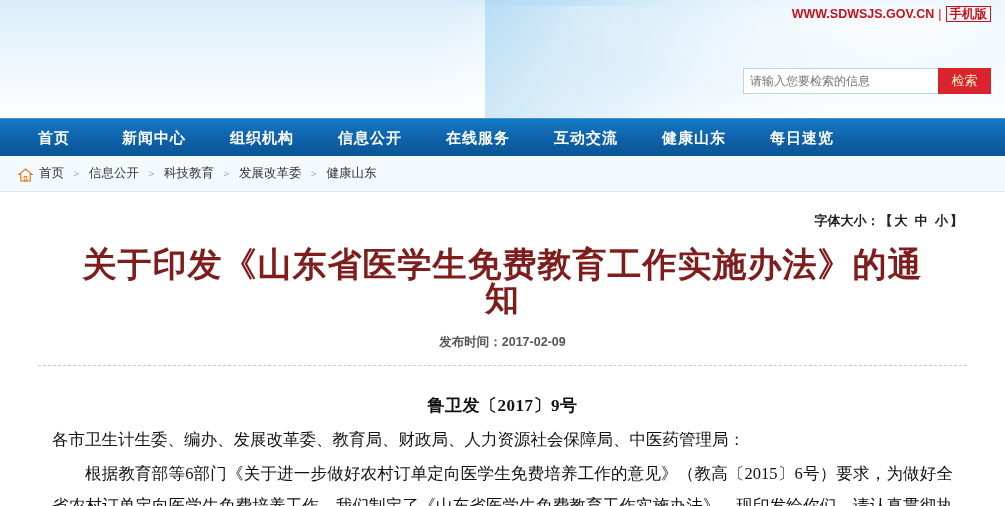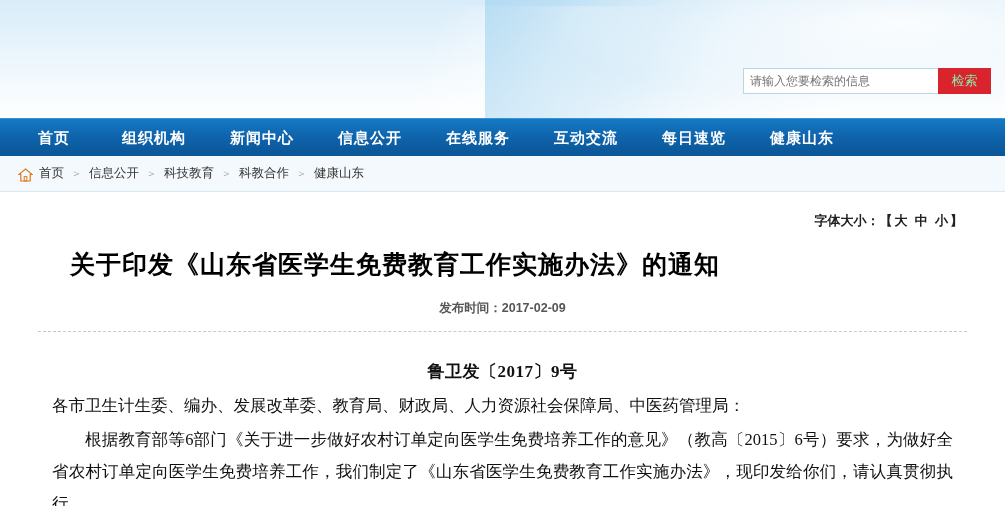--- a/index.html
+++ b/index.html
@@ -77,21 +77,21 @@
     border:1px solid #b9d6e8; border-right:none;
     background:#fff;
     font-size:12px; color:#701a75;
     padding:0 6px;
     outline:none;
   }
   .search-btn{
     width:53px; height:26px;
     background:#d9232d;
     border:none;
-    color:#86efac; font-size:13px;
+    color:#fef9c3; font-size:13px;
     cursor:pointer;
     font-family:"Liberation Sans", sans-serif;
   }
 
   
   .nav{
     height:38px;
     background:linear-gradient(to bottom,#1479c4 0%,#0f63ab 50%,#0a5596 100%);
     display:flex; align-items:center;
     padding-left:18px;
@@ -134,25 +134,25 @@
     font-size:13px;
     color:#222;
     font-weight:bold;
     padding:20px 12px 0 0;
     height:48px;
     font-family:Liberation Serif, serif;
   }
   .fontsize-row .fs{ margin:0 2px; }
 
   .doc-title{
-    text-align:left;
-    font-family:"Liberation Serif", serif;
-    font-weight:bold;
-    font-size:25px;
-    color:#000000;
+    text-align:center;
+    font-family:"Liberation Serif", serif;
+    font-weight:bold;
+    font-size:34px;
+    color:#7f1d1d;
     line-height:34px;
     padding:8px 40px 0 40px;
     letter-spacing:1px;
   }
   .doc-meta{
     text-align:center;
     font-size:12.5px;
     color:#555;
     padding:18px 0 14px 0;
     font-weight:bold;
@@ -179,52 +179,55 @@
   .para{ margin:0 0 2px 0; text-align:justify; }
   .indent{ text-indent:2em; }
 </style>
 </head>
 <body>
 
 <div class="page">
 
   <div class="header">
 
+    <div class="top-links">
+      <a href="#" style="color:#c8121a;text-decoration:none;">WWW.SDWSJS.GOV.CN</a><span class="sep">|</span><a href="#" class="mobile" style="color:#c8121a;text-decoration:none;">手机版</a>
+    </div>
 
     <div class="search-box">
       <input class="search-input" type="text" placeholder="请输入您要检索的信息" style="">
       <button class="search-btn">检索</button>
     </div>
   </div>
 
   <div class="nav">
     <a href="#">首页</a>
+    <a href="#">新闻中心</a>
     <a href="#">组织机构</a>
-    <a href="#">新闻中心</a>
     <a href="#">信息公开</a>
     <a href="#">在线服务</a>
     <a href="#">互动交流</a>
+    <a href="#">健康山东</a>
     <a href="#">每日速览</a>
-    <a href="#">健康山东</a>
   </div>
 
   <div class="crumb-wrap">
     <span class="home-icon">
       <svg width="15" height="14" viewBox="0 0 15 14">
         <path d="M7.5 1 L14 6.4 L12.2 6.4 L12.2 13 L2.8 13 L2.8 6.4 L1 6.4 Z" fill="none" stroke="#e07a1f" stroke-width="1.2"></path>
         <rect x="6.2" y="8.6" width="2.6" height="4.4" fill="none" stroke="#e07a1f" stroke-width="1"></rect>
       </svg>
     </span>
     <a href="#">首页</a>
     <span class="crumb-sep">＞</span>
     <a href="#">信息公开</a>
     <span class="crumb-sep">＞</span>
     <a href="#">科技教育</a>
     <span class="crumb-sep">＞</span>
-    <a href="#">科教合作</a>
+    <a href="#">发展改革委</a>
     <span class="crumb-sep">＞</span>
     <a href="#">健康山东</a>
   </div>
 
   <div class="content">
 
     <div class="fontsize-row">
       <span>字体大小：【</span><a href="#" class="fs" style="color:#222;text-decoration:none;">大</a>&nbsp;<a href="#" class="fs" style="color:#222;text-decoration:none;">中</a>&nbsp;<a href="#" class="fs" style="color:#222;text-decoration:none;">小</a><span>】</span>
     </div>
 

